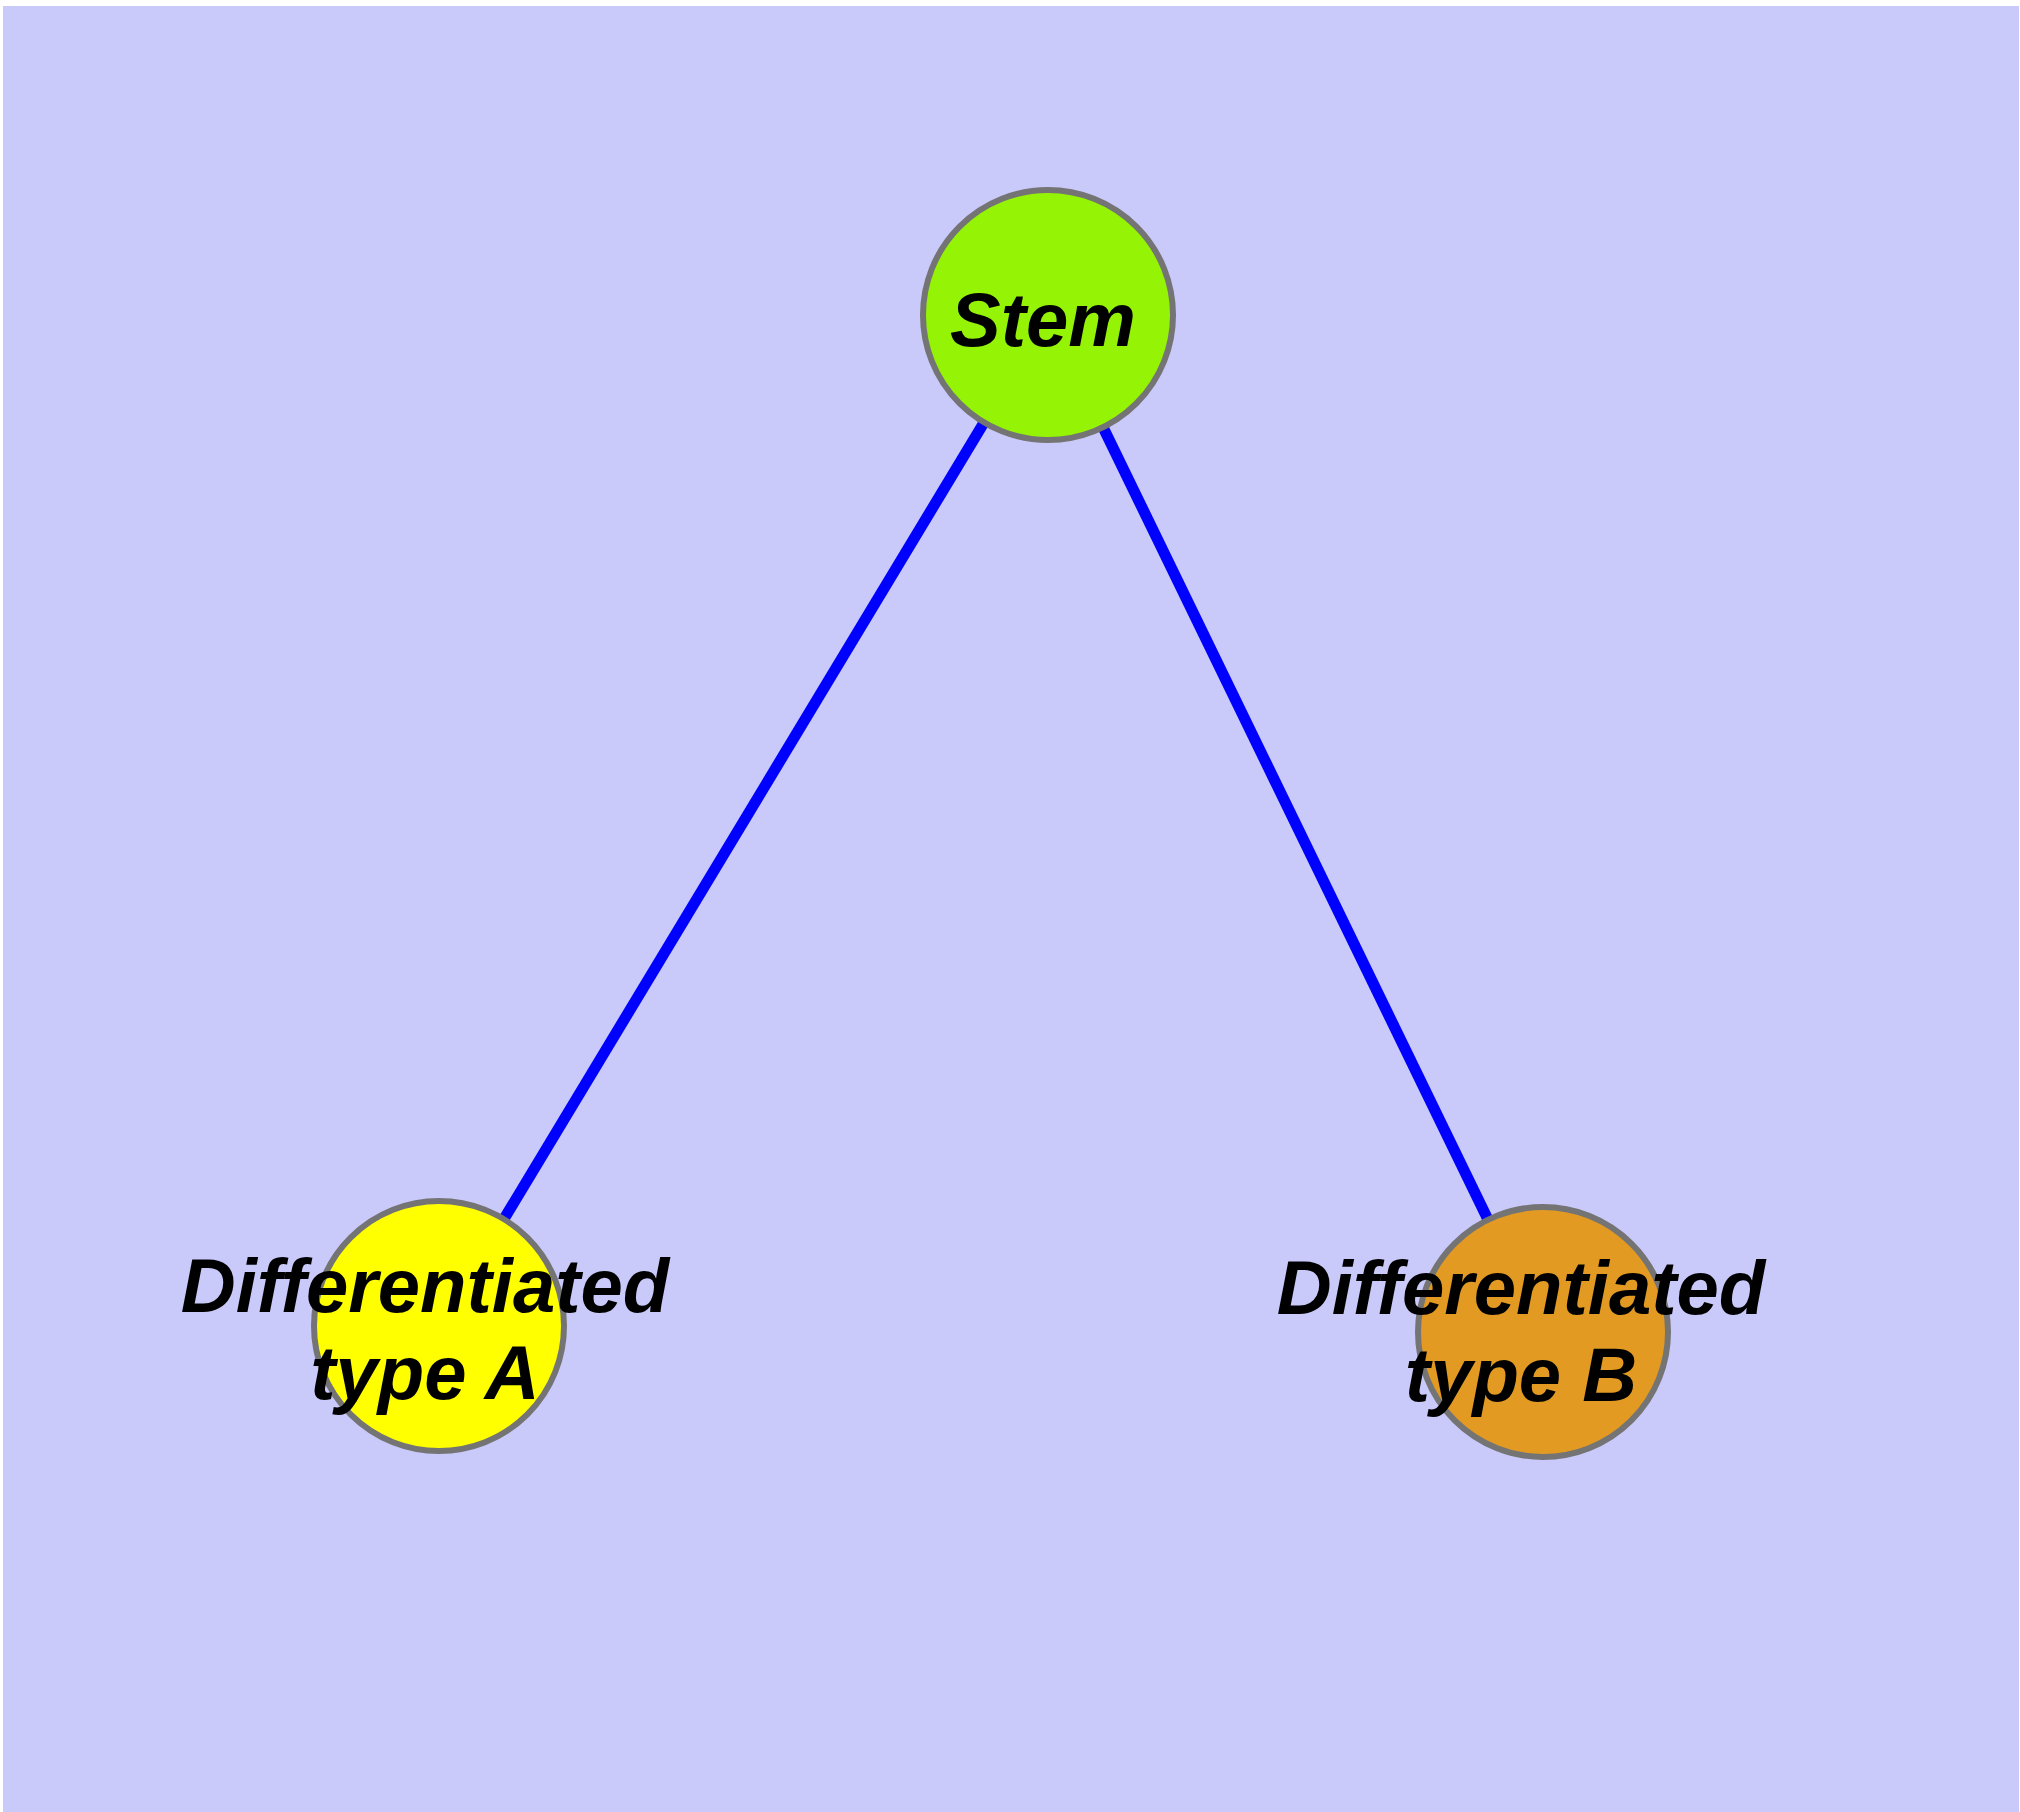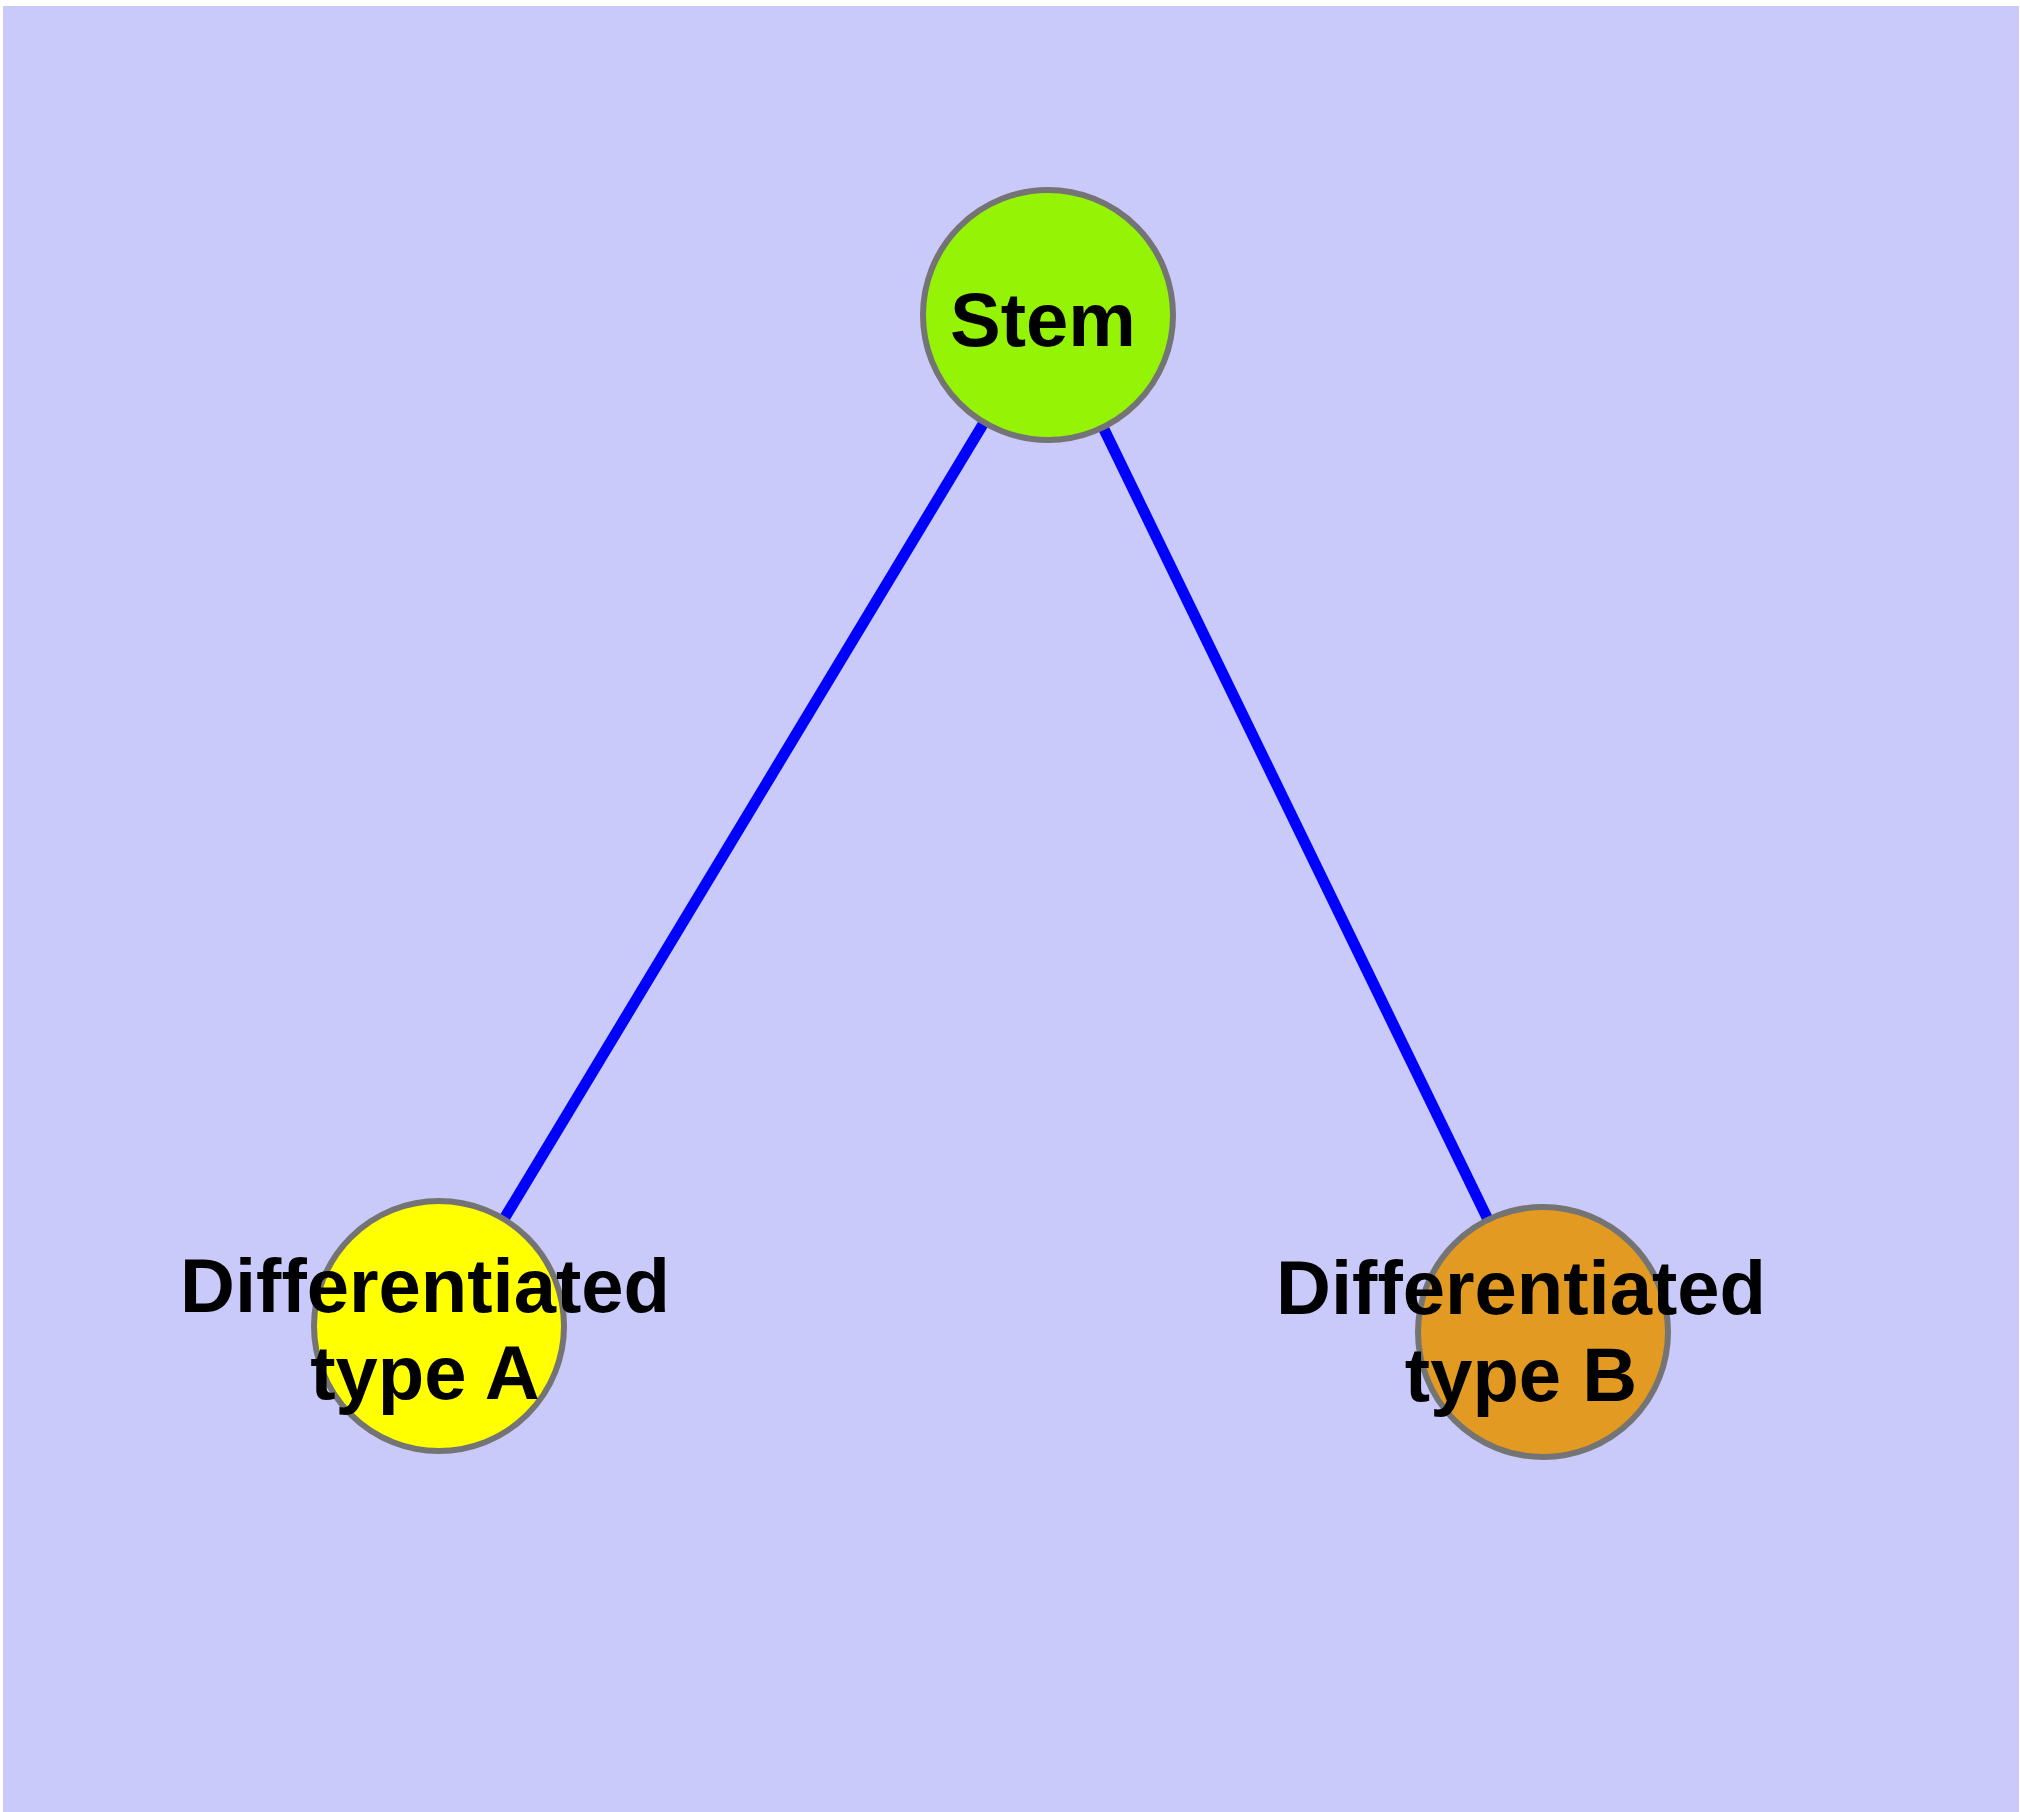--- a/index.html
+++ b/index.html
@@ -5,20 +5,21 @@
   * { margin: 0; padding: 0; box-sizing: border-box; }
   html, body { background: #ffffff; }
   body { font-family: "Liberation Sans", sans-serif; }
 
   .canvas {
     position: relative;
     width: 2021px;
     height: 1812px;
     background: #ffffff;
     overflow: hidden;
+    font-style: italic;
   }
 
   
   .bg {
     position: absolute;
     left: 2.5px;
     top: 6px;
     width: 2016px;
     height: 1806px;
   }

